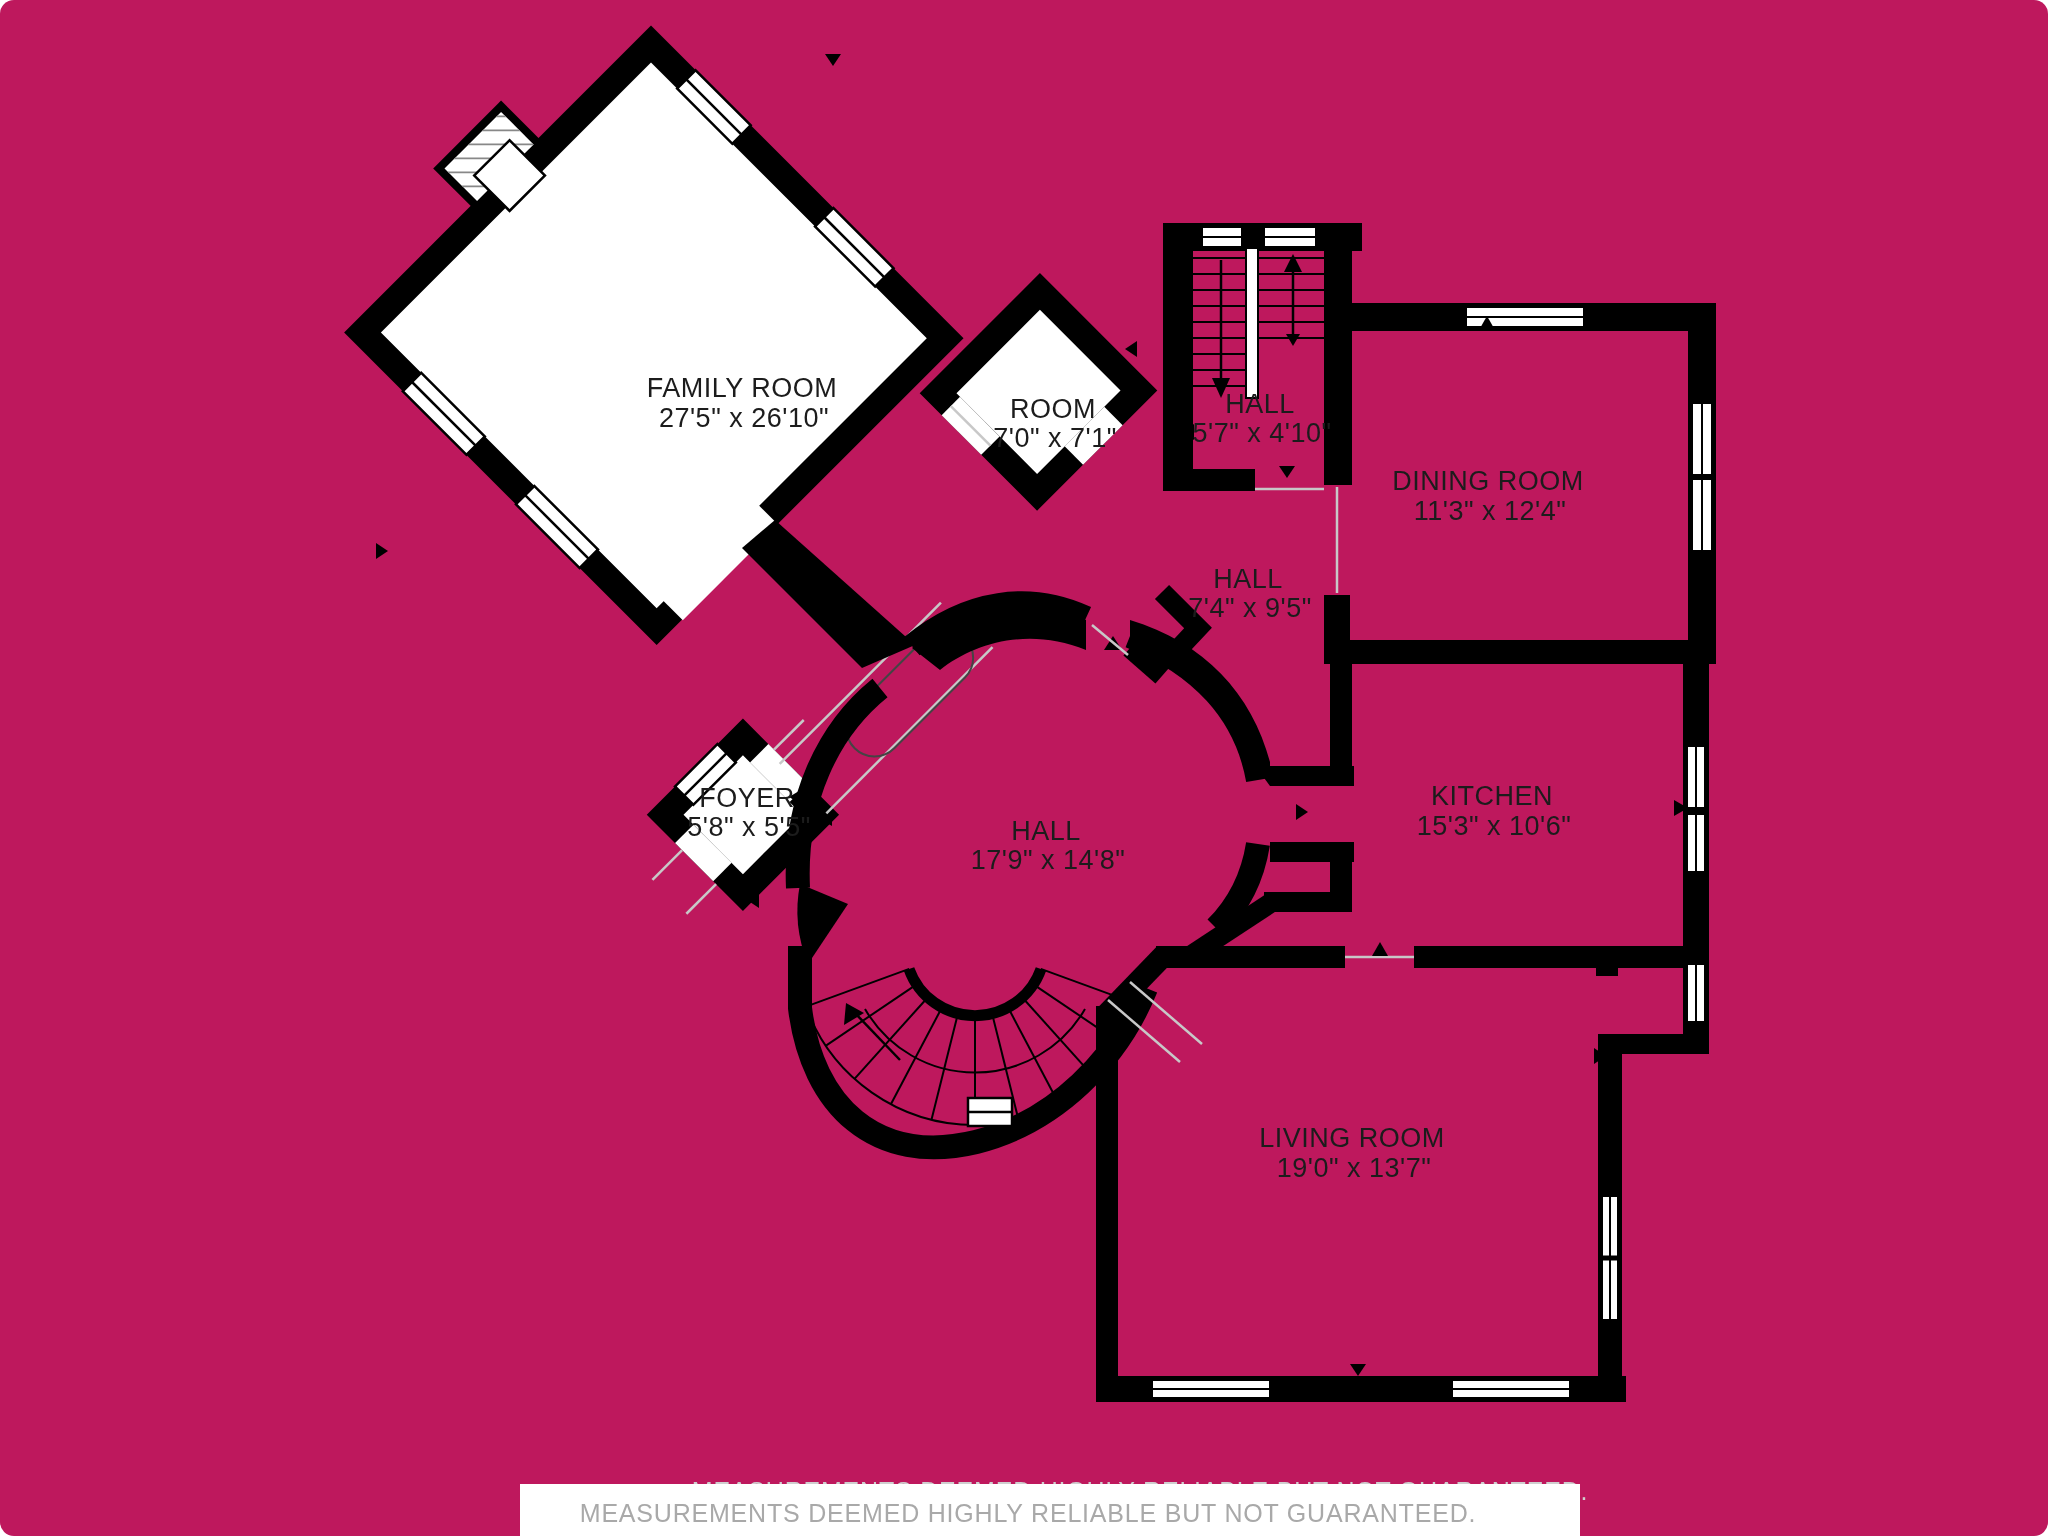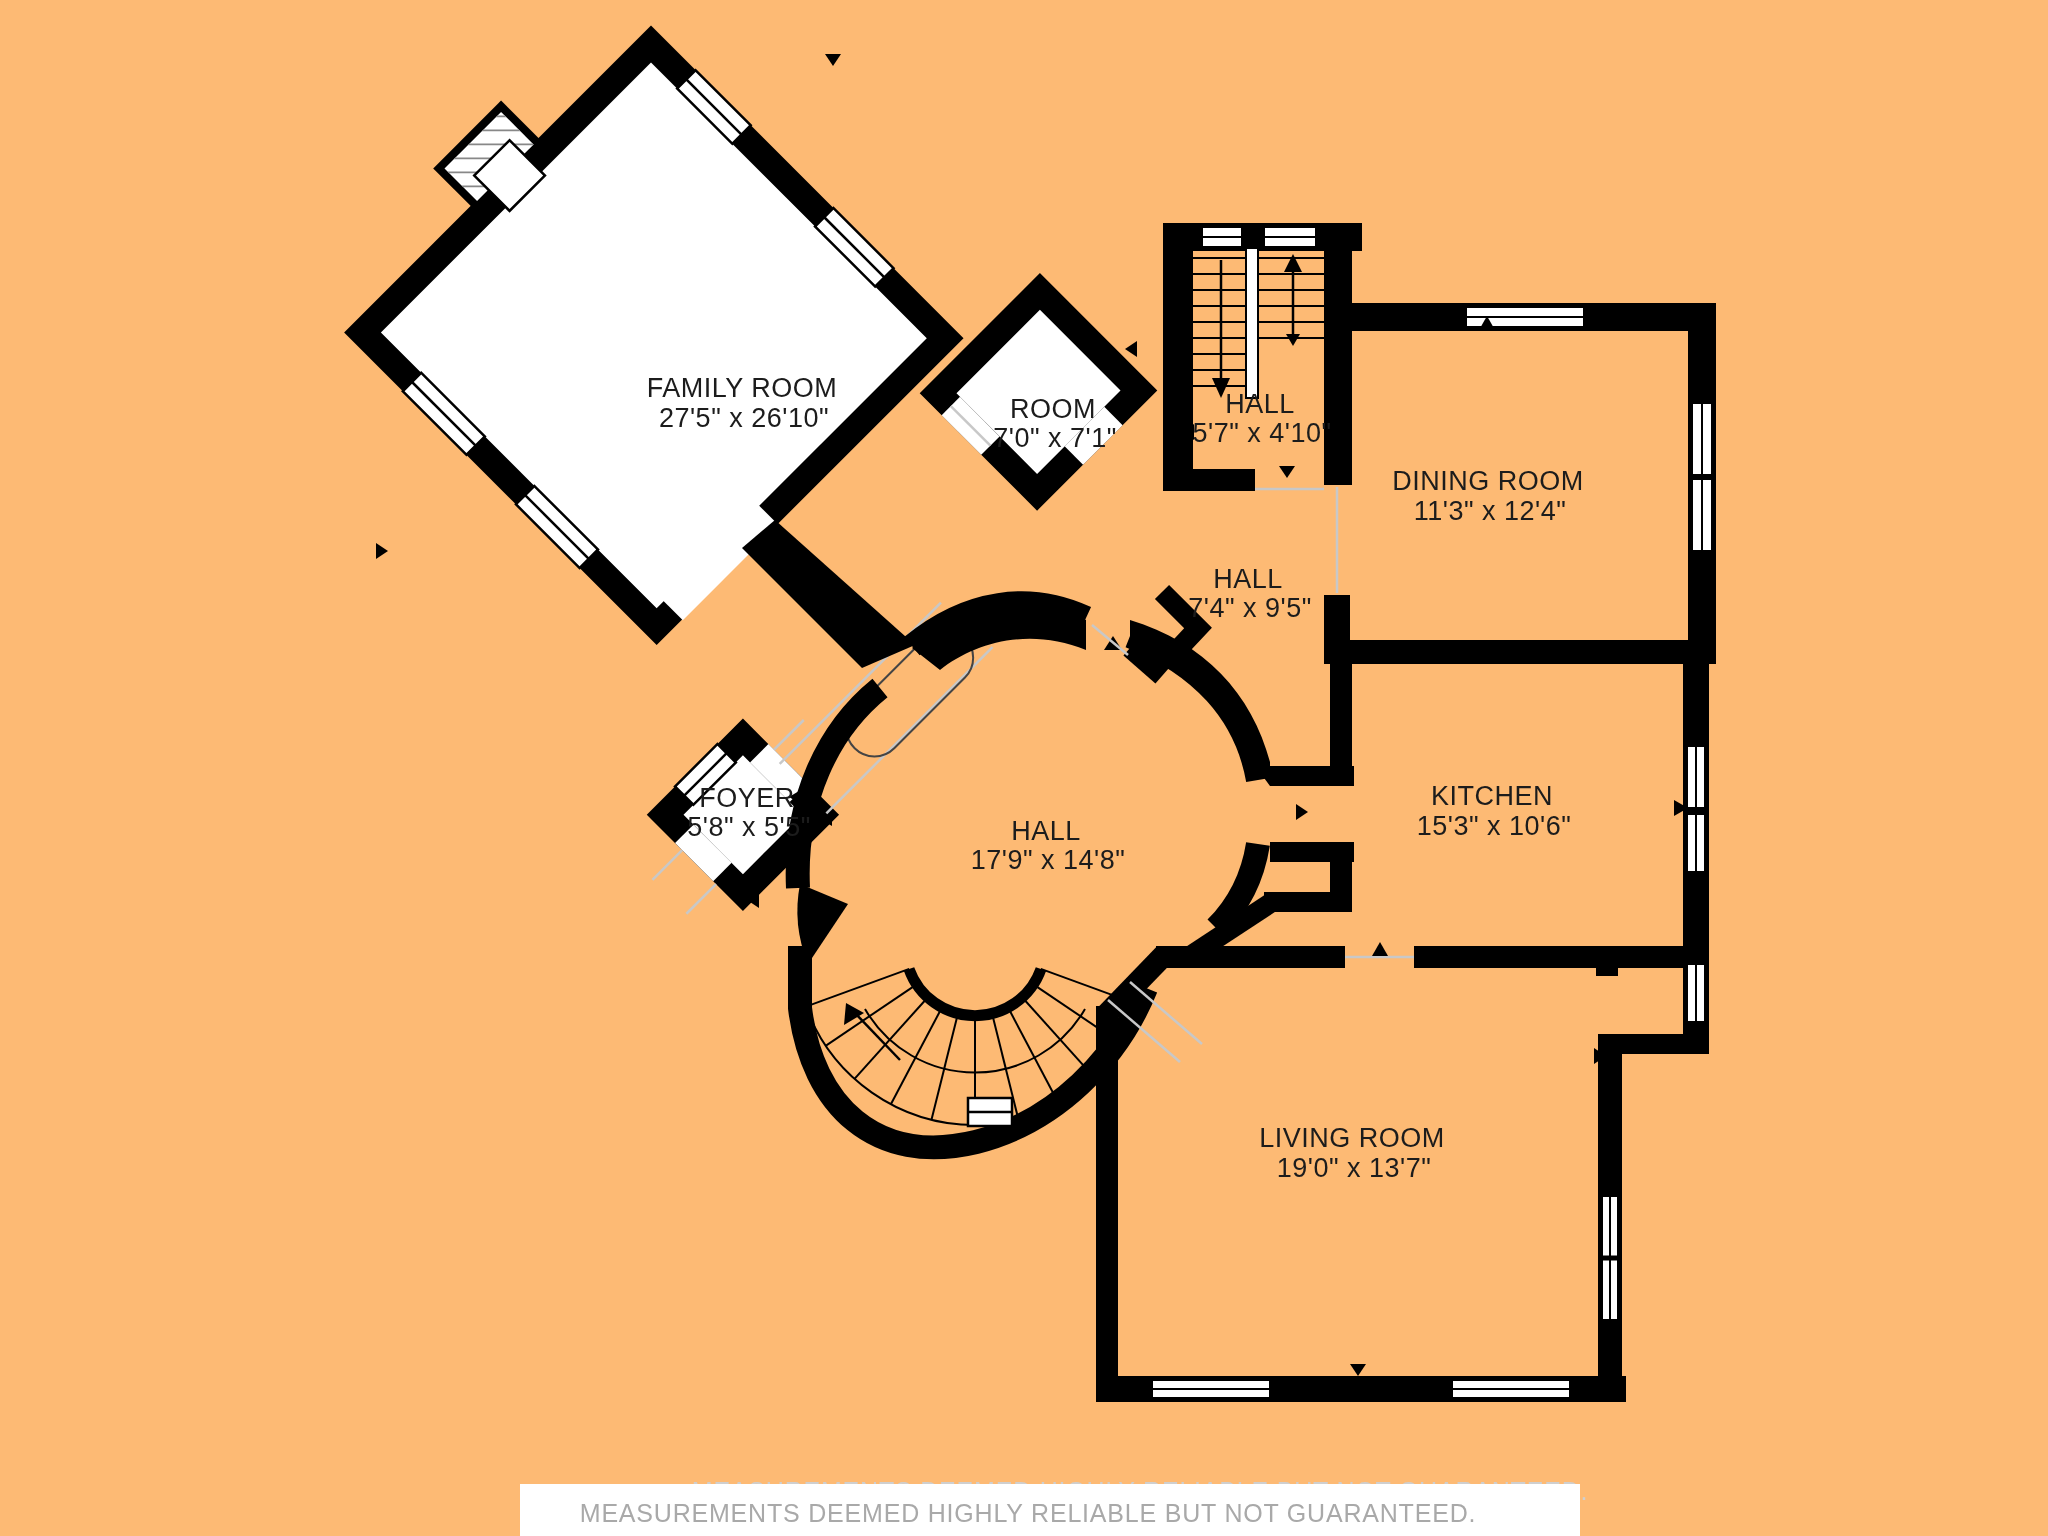--- a/index.html
+++ b/index.html
@@ -1,17 +1,17 @@
 <!DOCTYPE html>
 <html><head>
 <meta charset="utf-8">
 <style>
   html,body{margin:0;padding:0;background:#fff;}
-  .canvas{position:relative;width:2048px;height:1536px;background:#fdba74;overflow:hidden;
-          font-family:"Liberation Sans", sans-serif;}
+  .canvas{position:relative;width:2048px;height:1536px;background:#be185d;overflow:hidden;
+          font-family:"Liberation Sans", sans-serif;border-radius:14px;}
   svg{position:absolute;left:0;top:0;}
   text.room-name, text.room-dims{fill:#1c1c1c;font-size:27px;letter-spacing:0.5px;
           text-anchor:middle;font-family:"Liberation Sans",sans-serif;}
   text.disclaimer{fill:#a9a9a9;font-size:25px;letter-spacing:0.8px;text-anchor:middle;
           font-family:"Liberation Sans",sans-serif;}
   text.disclaimer-faint{fill:#cfcfcf;font-size:25px;letter-spacing:0.8px;text-anchor:middle;
           font-family:"Liberation Sans",sans-serif;}
   .wall{fill:#000;}
   .wline{stroke:#000;stroke-width:2.5;fill:none;}
   .gray{stroke:#c8c8c8;stroke-width:2.5;fill:none;}

